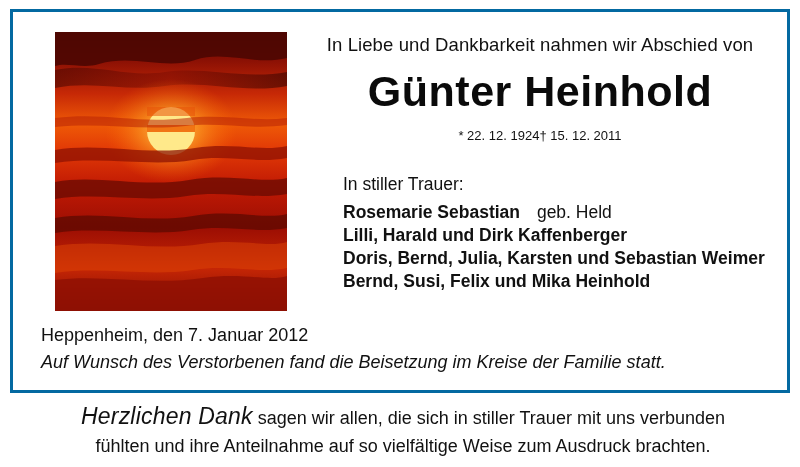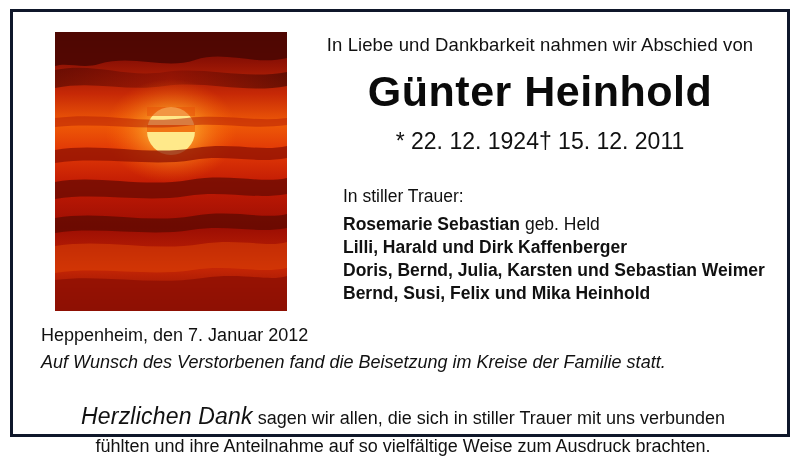--- a/index.html
+++ b/index.html
@@ -20,23 +20,23 @@
     height: 467px;
     box-sizing: border-box;
     background: #ffffff;
   }
   
   .frame {
     position: absolute;
     left: 10px;
     top: 9px;
     width: 780px;
-    height: 428px;
+    height: 384px;
     box-sizing: border-box;
-    border: 3px solid #0f172a;
+    border: 3px solid #0369a1;
     background: #ffffff;
   }
   .inner {
     position: absolute;
     inset: 0;
     padding: 0;
   }
 
   
   .photo {
@@ -70,38 +70,38 @@
     font-size: 43px;
     font-weight: bold;
     letter-spacing: 0.5px;
     line-height: 1.08;
     color: #0a0a0a;
   }
   .dates {
     margin-top: 14px;
     display: flex;
     justify-content: center;
-    font-size: 23px;
+    font-size: 13px;
     color: #111;
   }
   .mourners {
     margin-top: 30px;
     margin-left: 34px;
     font-size: 17.5px;
     line-height: 1.32;
   }
   .mourners .head {
     font-weight: normal;
     margin-bottom: 4px;
   }
   .mourners .row {
     font-weight: bold;
     white-space: nowrap;
   }
-  .mourners .row .plain { font-weight: normal; }
+  .mourners .row .plain { font-weight: normal; padding-left: 12px; }
 
   
   .bottom {
     position: absolute;
     left: 28px;
     top: 310px;
     width: 724px;
   }
   .place-line {
     font-size: 18px;

